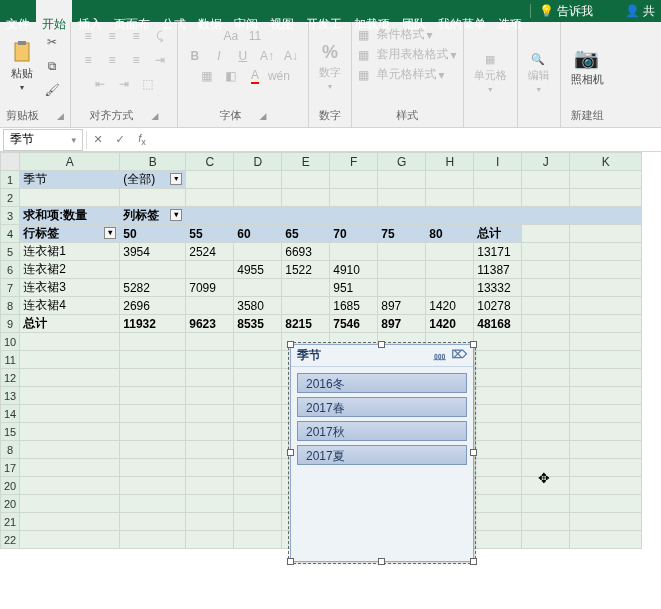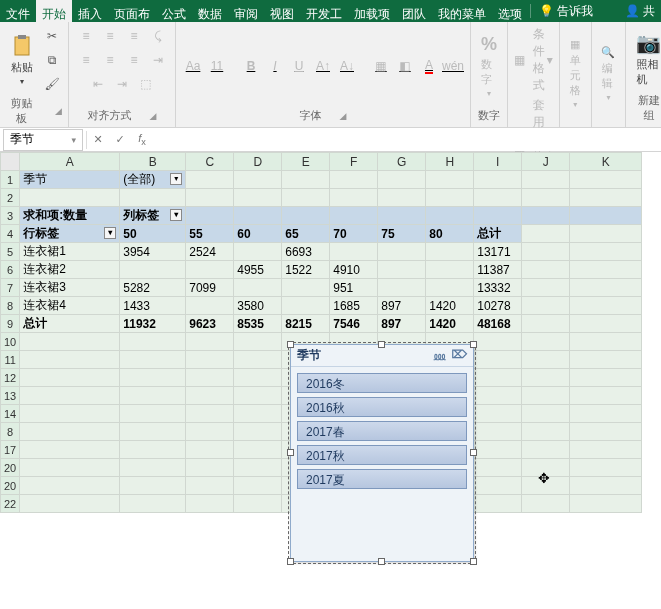--- a/index.html
+++ b/index.html
@@ -1,20 +1,20 @@
 <!DOCTYPE html>
 <html><head>
 <meta charset="utf-8">
 <style>
   * { box-sizing: border-box; margin: 0; padding: 0; font-family: "Microsoft YaHei", "Segoe UI", sans-serif; }
   body { width: 661px; height: 609px; background: #fff; overflow: hidden; font-size: 12px; }
 
   
   .tabstrip { background: #0f6b3f; height: 22px; display: flex; align-items: stretch; color: #fff; font-size: 12px; }
-  .tab { padding: 6px 6px; cursor: pointer; white-space: nowrap; }
+  .tab { padding: 16px 6px; cursor: pointer; white-space: nowrap; }
   .tab.active { background: #f1f1f1; color: #0f6b3f; }
   .tell { padding: 3px 6px; display:flex; align-items:center; gap:3px; }
   .tab-divider { width:1px; background: rgba(255,255,255,0.3); margin: 4px 2px; }
 
   
   .ribbon { background: #f1f1f1; height: 106px; border-bottom: 1px solid #d4d4d4; display: flex; }
   .group { border-right: 1px solid #d4d4d4; padding: 4px 6px; display: flex; flex-direction: column; justify-content: space-between; }
   .group-label { text-align: center; font-size: 11px; color: #666; margin-top: 2px; display:flex; align-items:center; justify-content:center; gap:18px;}
   .glabel-arrow { font-size:9px; color:#999; }
   .group-content { flex: 1; display: flex; align-items: center; gap: 4px; }
@@ -143,21 +143,21 @@
         <div class="mini disabled">⬚</div>
       </div>
     </div>
     <div class="group-label">
         <span>对齐方式</span>
         <span class="glabel-arrow">◢</span>
       </div>
   </div>
 
   <div class="group g-font">
-    <div class="group-content" style="flex-direction:row; gap:12px;text-decoration:underline;">
+    <div class="group-content" style="flex-direction:column; gap:0;">
       <div class="btn-row">
         <div class="mini disabled">Aa</div>
         <div class="mini disabled">11</div>
       </div>
       <div class="btn-row">
         <div class="mini disabled">
             <b>B</b>
           </div>
         <div class="mini disabled">
             <i>I</i>
@@ -379,21 +379,21 @@
           <td class="num">951</td>
           <td class="num"></td>
           <td class="num"></td>
           <td class="num">13332</td>
           <td class="empty"></td>
           <td class="empty"></td>
         </tr>
         <tr>
           <th class="rowhdr">8</th>
           <td class="txt">连衣裙4</td>
-          <td class="num">1433</td>
+          <td class="num">2696</td>
           <td class="num"></td>
           <td class="num">3580</td>
           <td class="num"></td>
           <td class="num">1685</td>
           <td class="num">897</td>
           <td class="num">1420</td>
           <td class="num">10278</td>
           <td class="empty"></td>
           <td class="empty"></td>
         </tr>
@@ -475,20 +475,34 @@
           <td class="empty"></td>
           <td class="empty"></td>
           <td class="empty"></td>
           <td class="empty"></td>
           <td class="empty"></td>
           <td class="empty"></td>
           <td class="empty"></td>
           <td class="empty"></td>
         </tr>
         <tr>
+          <th class="rowhdr">15</th>
+          <td class="empty"></td>
+          <td class="empty"></td>
+          <td class="empty"></td>
+          <td class="empty"></td>
+          <td class="empty"></td>
+          <td class="empty"></td>
+          <td class="empty"></td>
+          <td class="empty"></td>
+          <td class="empty"></td>
+          <td class="empty"></td>
+          <td class="empty"></td>
+        </tr>
+        <tr>
           <th class="rowhdr">8</th>
           <td class="empty"></td>
           <td class="empty"></td>
           <td class="empty"></td>
           <td class="empty"></td>
           <td class="empty"></td>
           <td class="empty"></td>
           <td class="empty"></td>
           <td class="empty"></td>
           <td class="empty"></td>
@@ -518,20 +532,34 @@
           <td class="empty"></td>
           <td class="empty"></td>
           <td class="empty"></td>
           <td class="empty"></td>
           <td class="empty"></td>
           <td class="empty"></td>
           <td class="empty"></td>
         </tr>
         <tr>
           <th class="rowhdr">20</th>
+          <td class="empty"></td>
+          <td class="empty"></td>
+          <td class="empty"></td>
+          <td class="empty"></td>
+          <td class="empty"></td>
+          <td class="empty"></td>
+          <td class="empty"></td>
+          <td class="empty"></td>
+          <td class="empty"></td>
+          <td class="empty"></td>
+          <td class="empty"></td>
+        </tr>
+        <tr>
+          <th class="rowhdr">21</th>
           <td class="empty"></td>
           <td class="empty"></td>
           <td class="empty"></td>
           <td class="empty"></td>
           <td class="empty"></td>
           <td class="empty"></td>
           <td class="empty"></td>
           <td class="empty"></td>
           <td class="empty"></td>
           <td class="empty"></td>
@@ -557,21 +585,20 @@
   <div class="slicer selected">
     <div class="slicer-title">
       <span>季节</span>
       <span class="slicer-tools">
         <span>⅏</span>
         <span>⌦</span>
       </span>
     </div>
     <div class="slicer-body" id="slicer-body">
         <div class="slicer-item">2016冬</div>
-        <div class="slicer-item">2016秋</div>
         <div class="slicer-item">2017春</div>
         <div class="slicer-item">2017秋</div>
         <div class="slicer-item">2017夏</div>
       </div>
     <div class="handle h-n"></div>
     <div class="handle h-s"></div>
     <div class="handle h-e"></div>
     <div class="handle h-w"></div>
     <div class="handle h-ne"></div>
     <div class="handle h-nw"></div>

